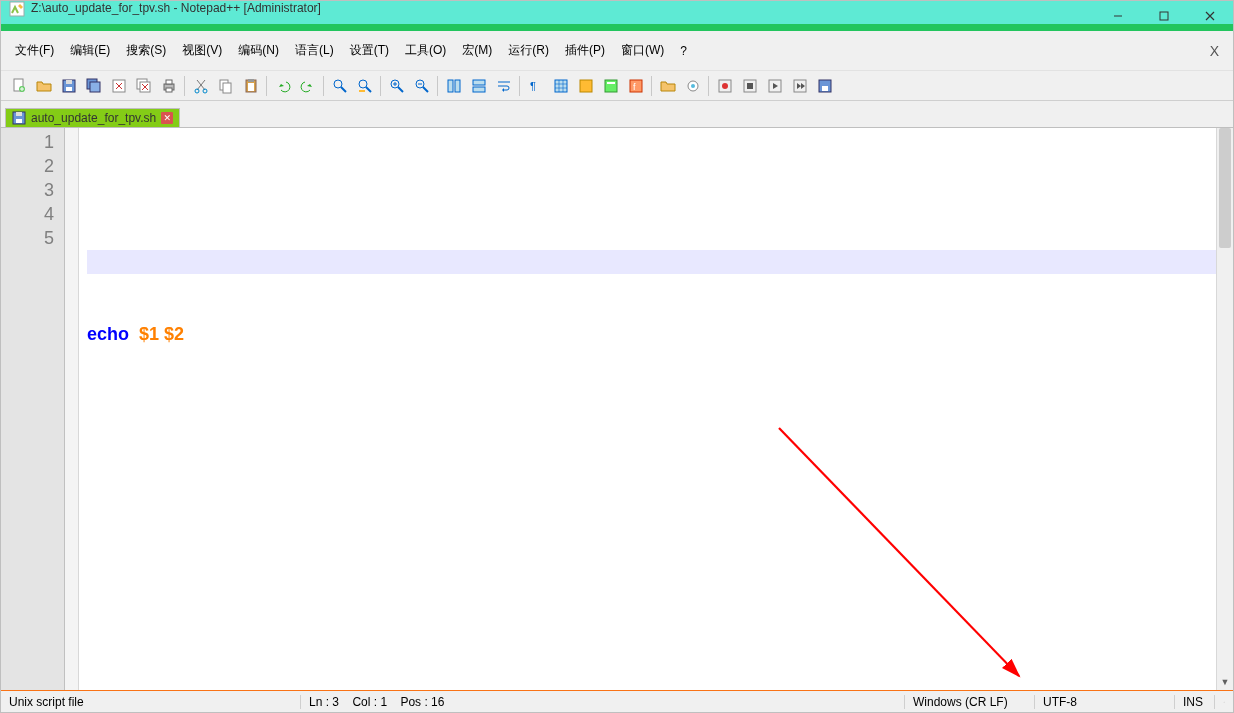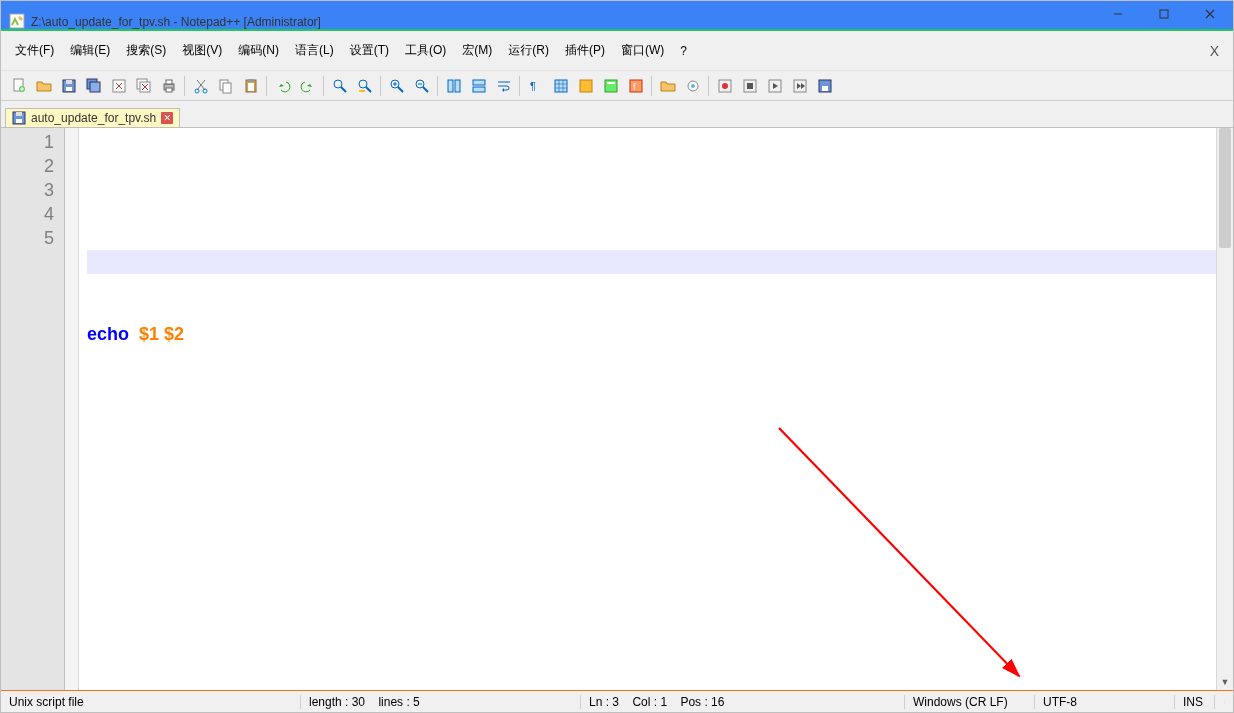--- a/index.html
+++ b/index.html
@@ -1,39 +1,39 @@
 <!DOCTYPE html>
 <html><head>
 <meta charset="utf-8">
 <style>
 * { margin: 0; padding: 0; box-sizing: border-box; font-family: "Microsoft YaHei", "SimSun", Arial, sans-serif; }
 html, body { width: 1234px; height: 713px; overflow: hidden; background: #fff; }
 .window { display: flex; flex-direction: column; height: 100%; border: 1px solid #bfbfbf; background: #fff; }
 
 
-.titlebar { display: flex; align-items: flex-end; height: 30px; background: #3b82f6; border-bottom: 2px solid #22c55e; }
+.titlebar { display: flex; align-items: flex-start; height: 30px; background: #5eead4; border-bottom: 7px solid #22c55e; }
 .titlebar .app-icon { width: 16px; height: 16px; margin: 0 6px 0 8px; }
 .titlebar .title { flex: 0 0 auto; font-size: 12px; color: #333; }
 .titlebar .spacer { flex: 1; }
 .winbtn { width: 46px; height: 30px; display: flex; align-items: center; justify-content: center; color: #333; }
 
 
 .menubar { display: flex; align-items: center; padding: 0 6px; height: 40px; background: #f0f0f0; font-size: 12px; border-bottom: 1px solid #e2e2e2; }
 .menuitem { padding: 2px 8px; color: #000; }
 .menubar .x-btn { margin-left: auto; padding: 0 8px; font-size: 14px; color: #555; }
 
 
 .toolbar { display: flex; align-items: center; gap: 2px; padding: 3px 6px; background: #f0f0f0; border-bottom: 1px solid #cfcfcf; flex-wrap: nowrap; }
 .tbtn { width: 23px; height: 23px; display: flex; align-items: center; justify-content: center; border: 1px solid transparent; border-radius: 2px; }
 .tsep { width: 1px; height: 20px; background: #c8c8c8; margin: 0 2px; }
 .tbtn svg { width: 16px; height: 16px; }
 
 
 .tabbar { display: flex; align-items: flex-end; padding: 4px 4px 0 4px; background: #f0f0f0; height: 26px; }
-.tab { display: flex; align-items: center; gap: 5px; padding: 2px 6px; background: #fef9c3; border: 1px solid #bfbfbf; border-bottom: 1px solid #fff; font-size: 12px; font-family: "Courier New", monospace; color: #333; position: relative; top: 1px; }
+.tab { display: flex; align-items: center; gap: 5px; padding: 2px 6px; background: #84cc16; border: 1px solid #bfbfbf; border-bottom: 1px solid #fff; font-size: 12px; font-family: "Courier New", monospace; color: #333; position: relative; top: 1px; }
 .tab .disk-icon { width: 14px; height: 14px; }
 .tab .close { width: 12px; height: 12px; background: #d9534f; color: #fff; font-size: 9px; display: flex; align-items: center; justify-content: center; border-radius: 1px; }
 
 
 .editor-wrap { flex: 1; display: flex; border-top: 1px solid #bfbfbf; position: relative; }
 .gutter { width: 64px; background: #e4e4e4; text-align: right; padding: 2px 10px 0 0; font-family: "Courier New", monospace; font-size: 18px; color: #808080; border-right: 1px solid #c0c0c0; line-height: 24px; user-select: none; }
 .fold { width: 14px; background: #f4f4f4; border-right: 1px solid #d8d8d8; }
 .code { flex: 1; font-family: "Courier New", monospace; font-size: 18px; line-height: 24px; padding: 2px 0 0 8px; white-space: pre; position: relative; }
 .codeline { height: 24px; }
 .curline { background: #e8e8ff; }
@@ -342,24 +342,20 @@
     </div>
     <div class="vscroll">
       <div class="arrow up">▲</div>
       <div class="thumb"></div>
       <div class="arrow down">▼</div>
     </div>
   </div>
 
   <div class="statusbar">
     <div class="statuscell" style="width:300px">Unix script file</div>
-    <div class="statuscell" style="width:280px">
-      <span>length : 30</span>&nbsp;&nbsp;&nbsp;
-      <span>lines : 5</span>
-    </div>
     <div class="statuscell flex">
       <span>Ln : 3</span>&nbsp;&nbsp;&nbsp;
       <span>Col : 1</span>&nbsp;&nbsp;&nbsp;
       <span>Pos : 16</span>
     </div>
     <div class="statuscell" style="width:130px">Windows (CR LF)</div>
     <div class="statuscell" style="width:140px">UTF-8</div>
     <div class="statuscell" style="width:40px">INS</div>
     <div class="statuscell grip">
       <svg width="12" height="12" viewBox="0 0 12 12">

